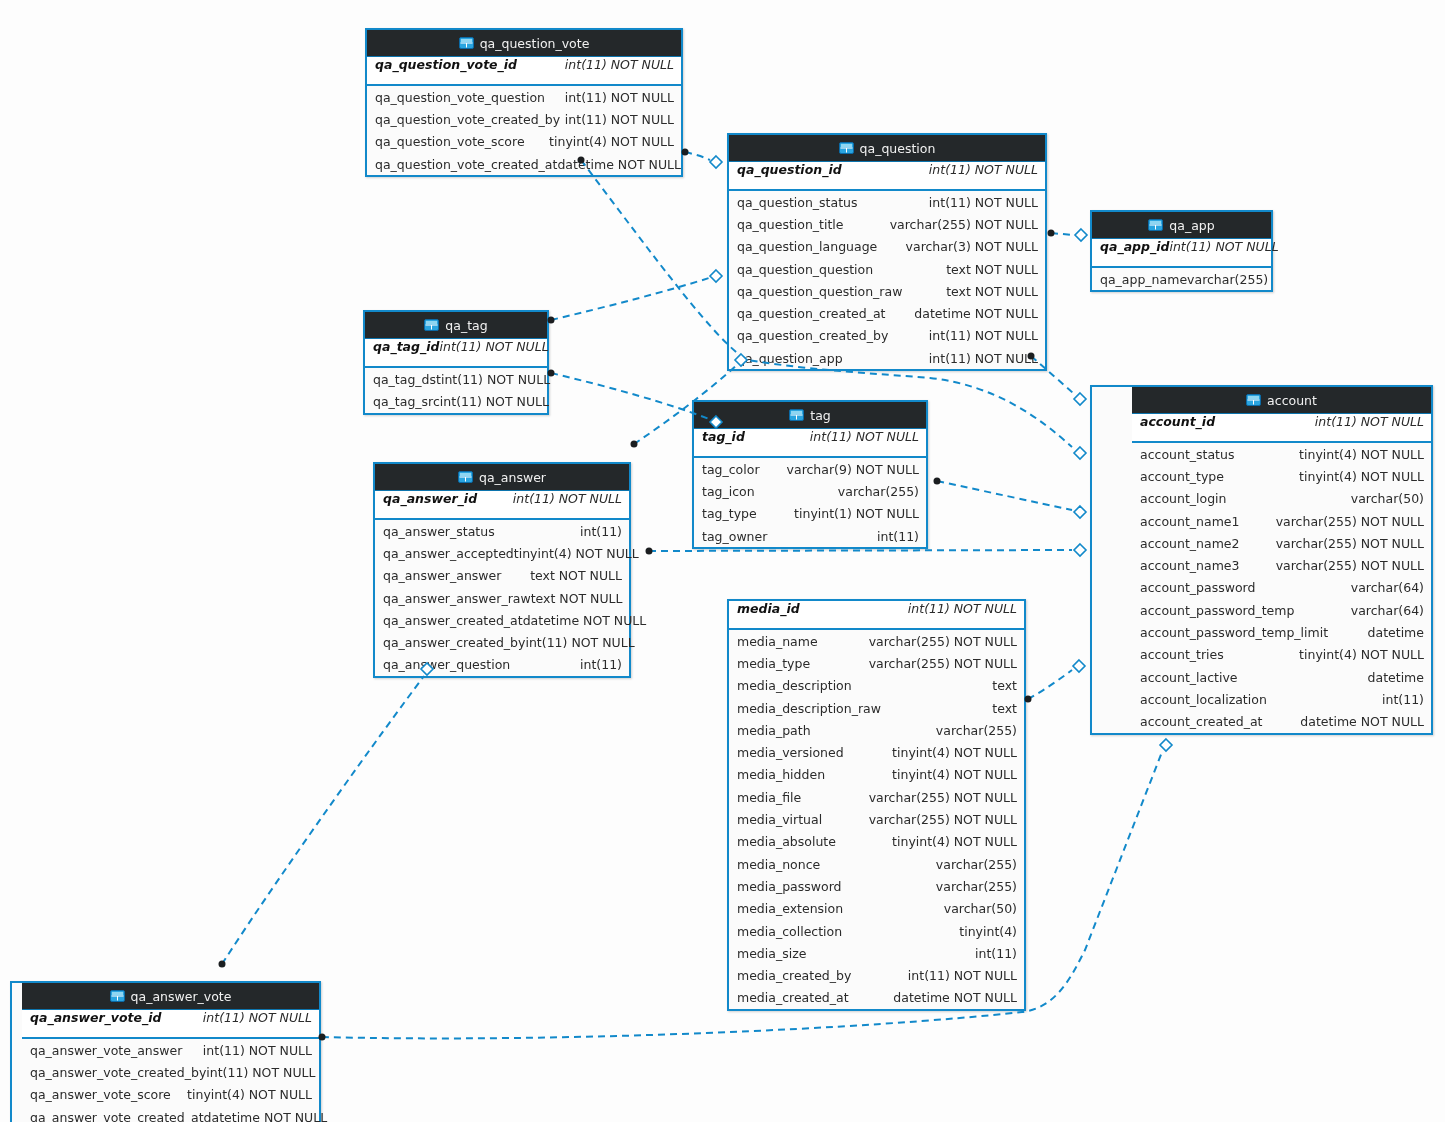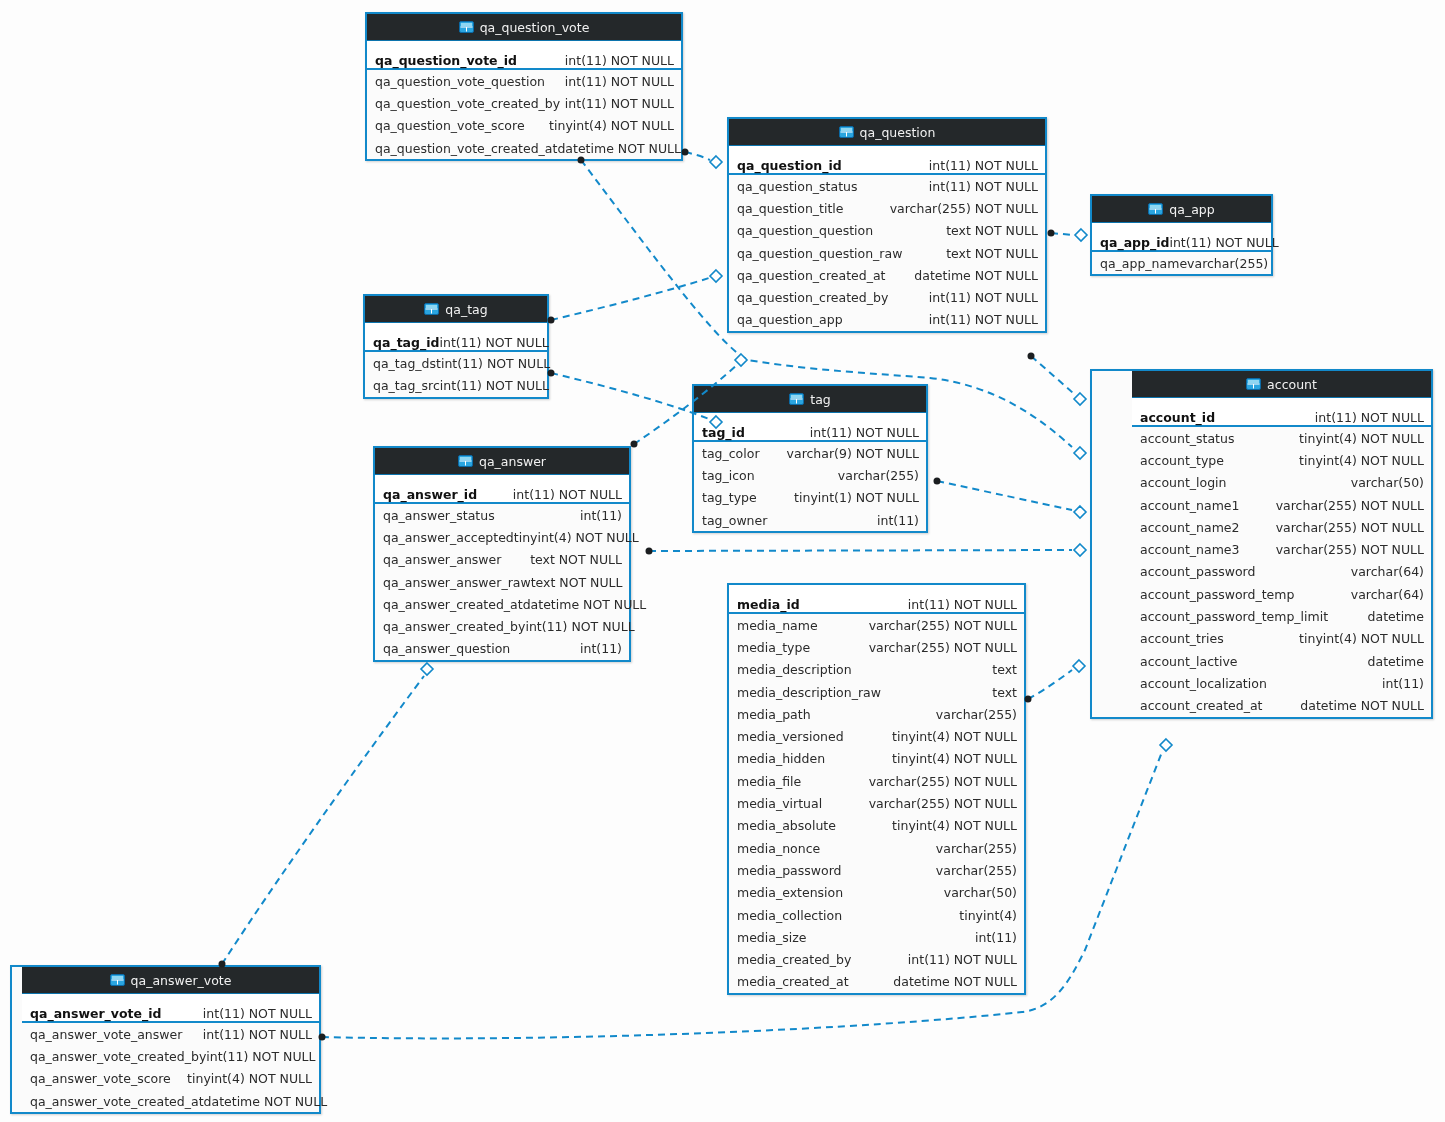--- a/index.html
+++ b/index.html
@@ -9,37 +9,39 @@
     font-family:"DejaVu Sans","Liberation Sans",sans-serif;
   }
   #canvas{position:absolute;inset:0;width:1445px;height:1122px;}
   .table{
     position:absolute;
     background:#fbfbfb;
     border:2px solid #1289ca;
     box-sizing:border-box;
     box-shadow:1px 1px 2px rgba(0,0,0,0.18);
     z-index:10;
+    margin-top:16px;
   }
   .table .hdr{
     height:26px;
     background:#24282a;
     color:#f1f1f1;
     display:flex;align-items:center;justify-content:center;
     font-size:12.5px;
     gap:6px;
     border-bottom:1px solid #0c74ad;
   }
   .table .hdr svg{flex:0 0 auto;}
   .pkrow{
     height:27px;
     background:#ffffff;
-    display:flex;align-items:flex-end;justify-content:space-between;
+    display:flex;align-items:flex-start;justify-content:space-between;
     border-bottom:2px solid #1289ca;
     font-size:12.5px;
+    font-style:italic;
   }
   .pkrow .cname{font-weight:bold;color:#111;}
   .colrow{
     height:22.3px;
     display:flex;align-items:center;justify-content:space-between;
     font-size:12.5px;
   }
   .cname{padding-left:8px;color:#2b2b2b;white-space:nowrap;}
   .ctype{padding-right:7px;color:#2b2b2b;white-space:nowrap;}
   #edges{
@@ -161,20 +163,24 @@
       </div>
       <div class="colrow">
         <span class="cname">qa_question_status</span>
         <span class="ctype">int(11) NOT NULL</span>
       </div>
       <div class="colrow">
         <span class="cname">qa_question_title</span>
         <span class="ctype">varchar(255) NOT NULL</span>
       </div>
       <div class="colrow">
+        <span class="cname">qa_question_language</span>
+        <span class="ctype">varchar(3) NOT NULL</span>
+      </div>
+      <div class="colrow">
         <span class="cname">qa_question_question</span>
         <span class="ctype">text NOT NULL</span>
       </div>
       <div class="colrow">
         <span class="cname">qa_question_question_raw</span>
         <span class="ctype">text NOT NULL</span>
       </div>
       <div class="colrow">
         <span class="cname">qa_question_created_at</span>
         <span class="ctype">datetime NOT NULL</span>

